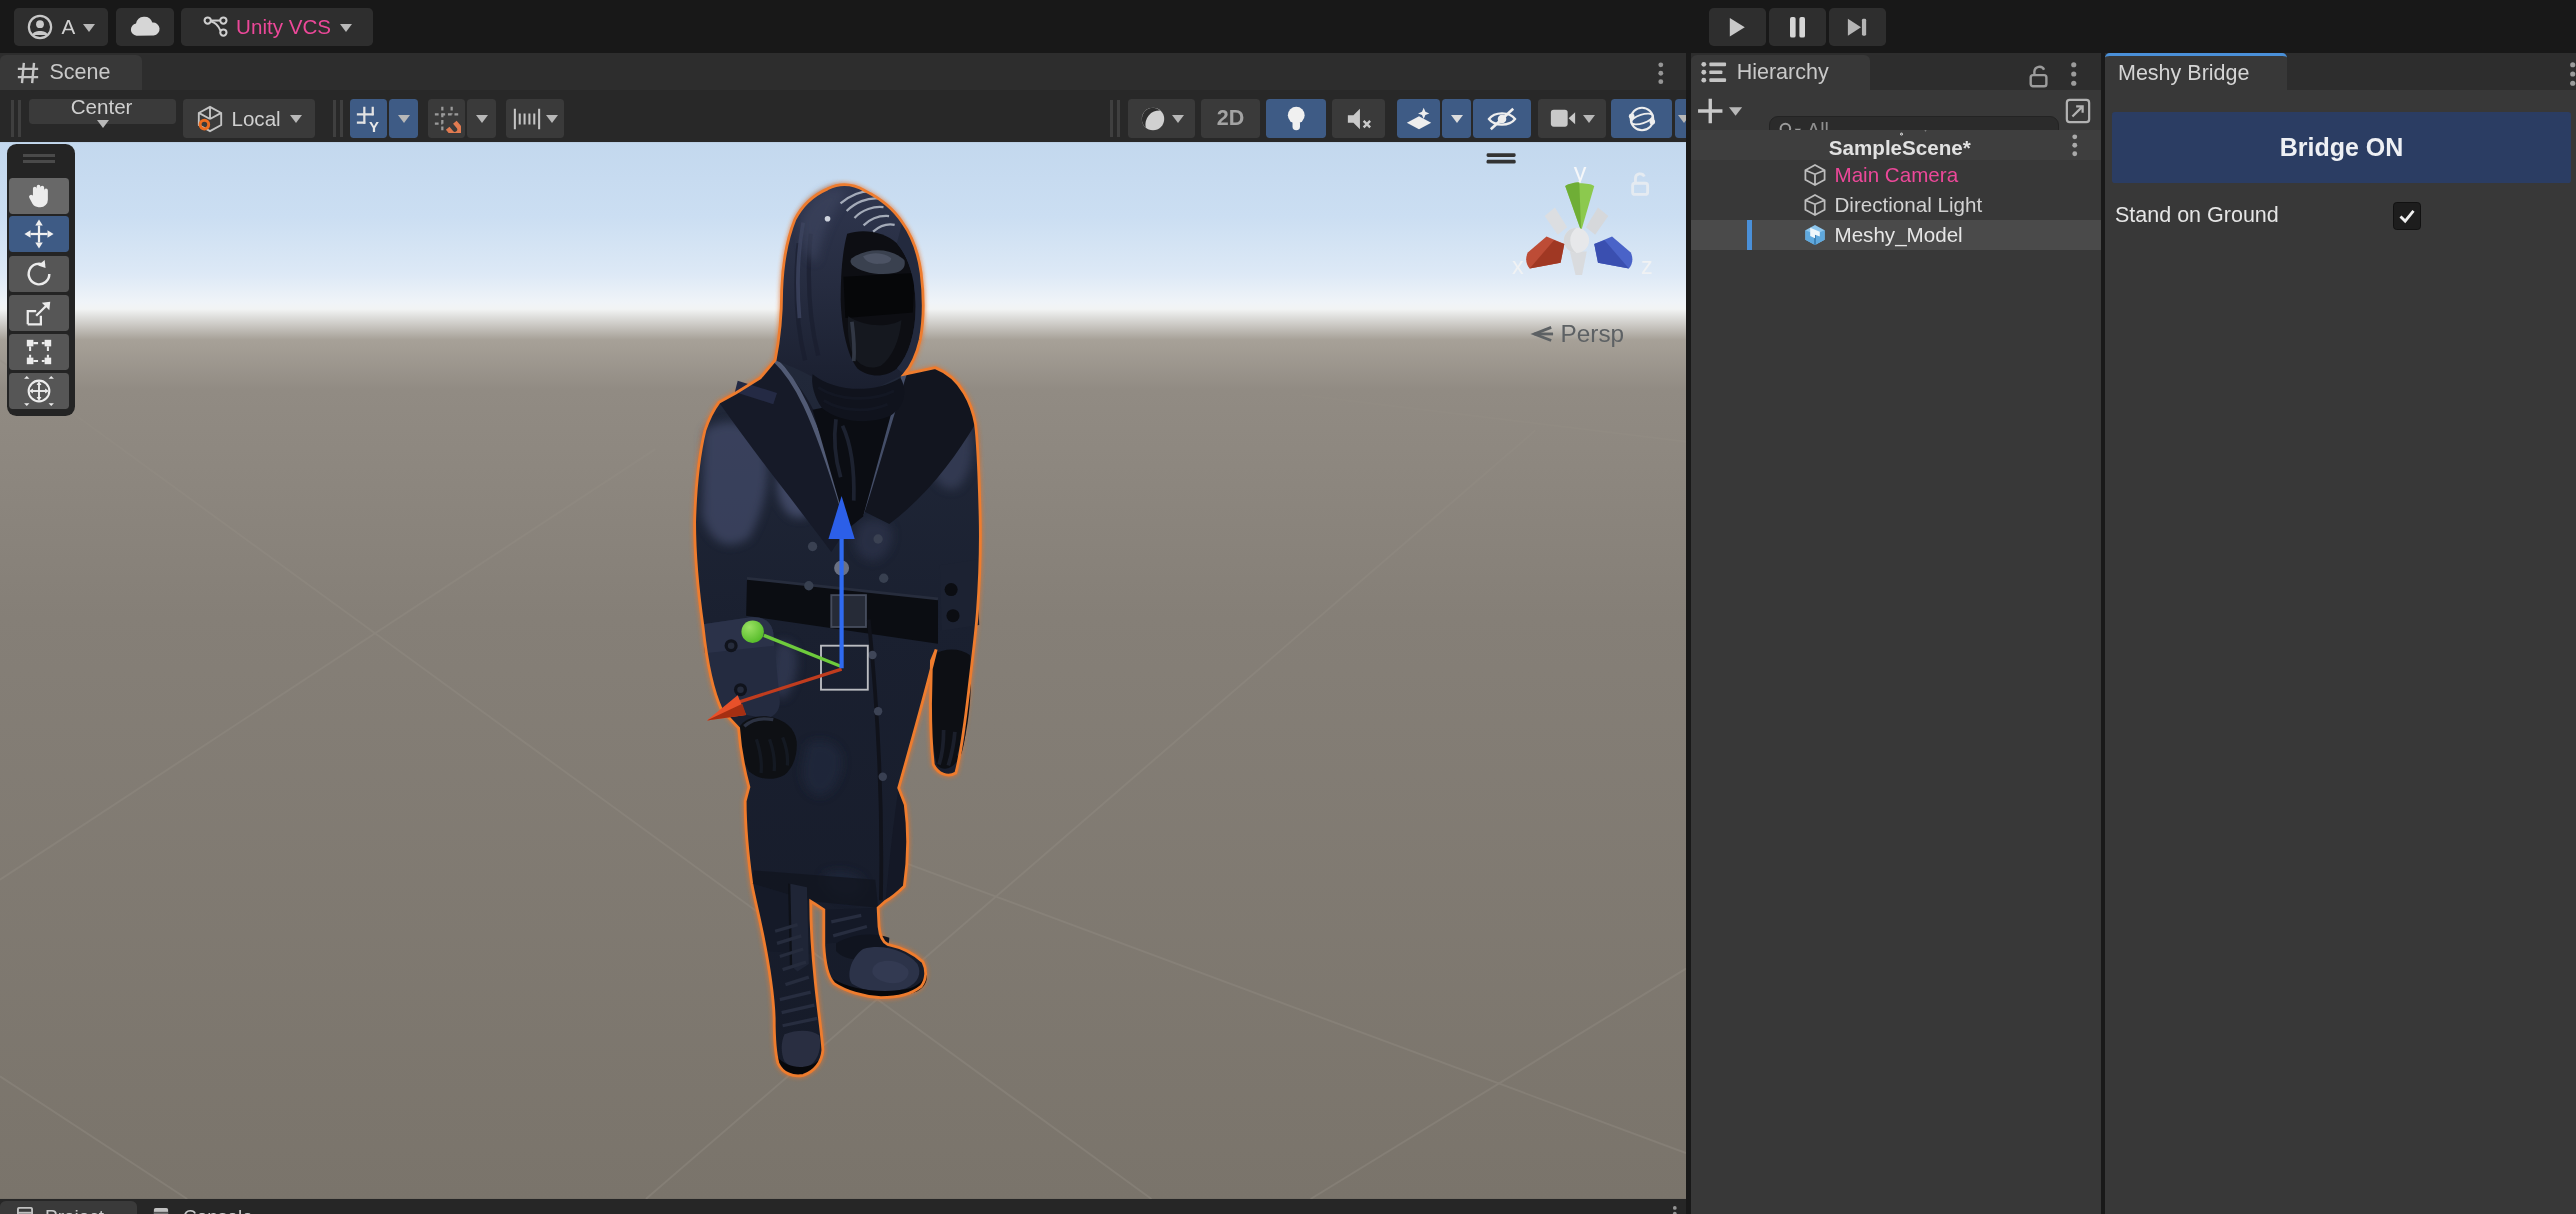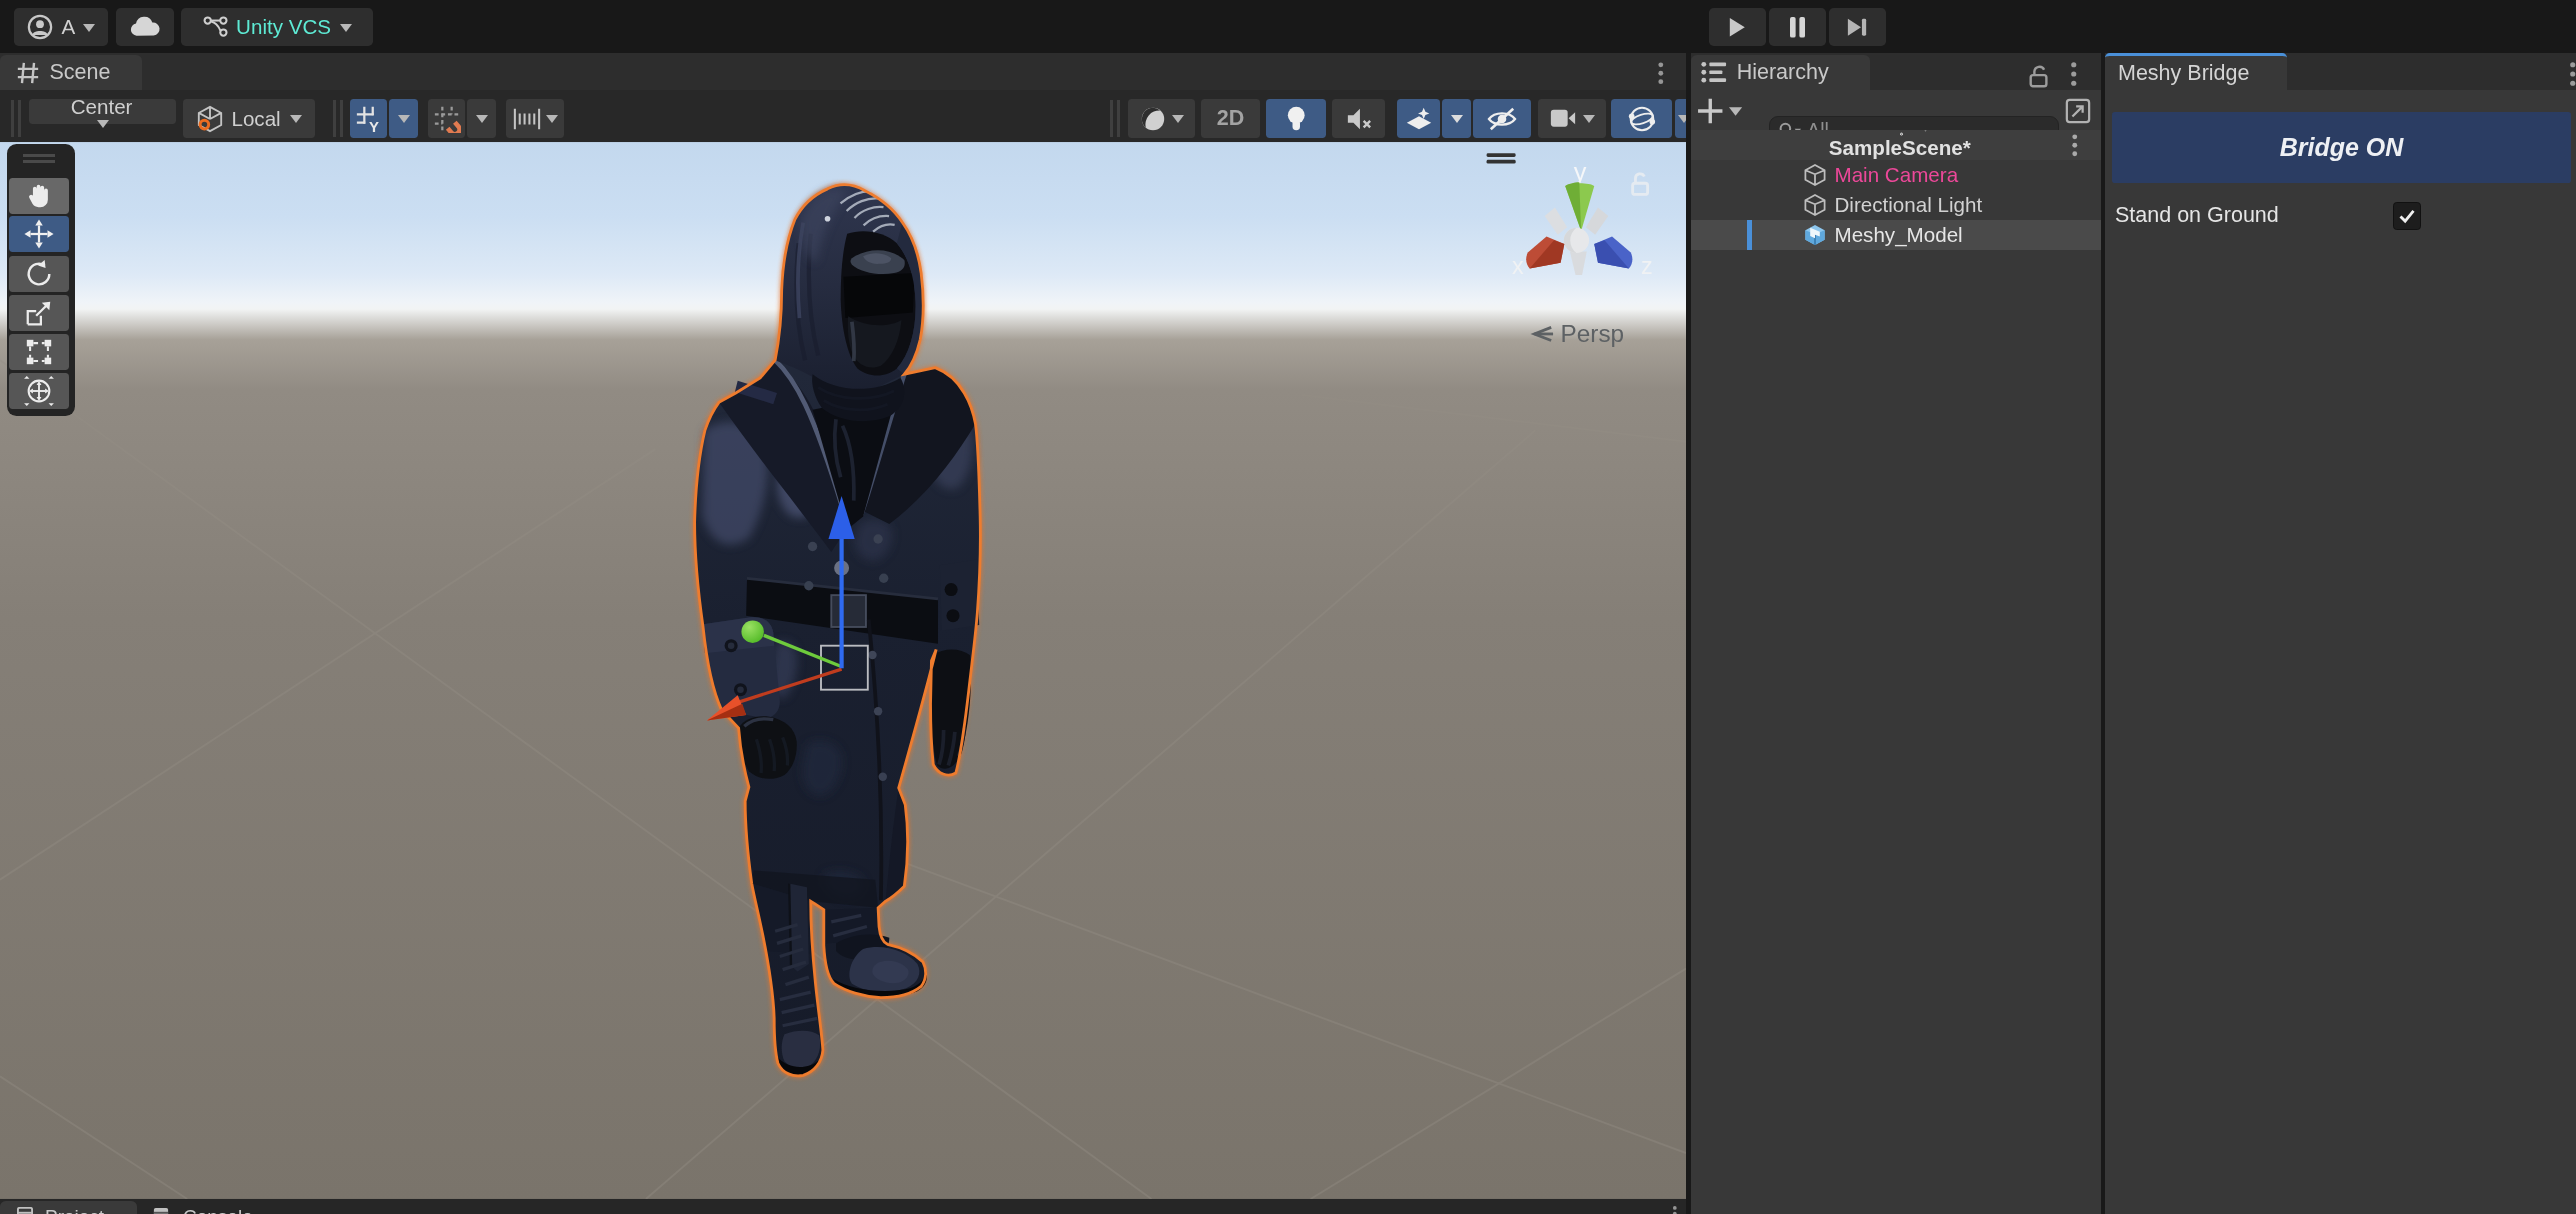--- a/index.html
+++ b/index.html
@@ -35,21 +35,21 @@
 <div class="abs btn" style="left:181px;top:8.4px;width:192px;height:38px;">
   <svg width="28" height="24" viewBox="0 0 30 26" style="margin-right:6.6px;">
     <g stroke="#cfcfcf" stroke-width="2.2" fill="none">
       <circle cx="6" cy="6" r="3.4"></circle>
       <circle cx="23" cy="6" r="3.4"></circle>
       <circle cx="23" cy="19" r="3.4"></circle>
       <path d="M9.3 6.8 C14 8.5 17 10 19.8 17"></path>
       <path d="M9.4 6 L19.5 6"></path>
     </g>
   </svg>
-  <span style="color:#5eead4;font-size:20.6px;margin-right:9.4px;">Unity VCS</span>
+  <span style="color:#ec4899;font-size:20.6px;margin-right:9.4px;">Unity VCS</span>
   <div class="caret" style="margin-top:1.9px;"></div>
 </div>
 
 <div class="abs btn" style="left:1709px;top:8.4px;width:57px;height:38px;">
   <svg width="20.6" height="22.5" viewBox="0 0 22 24">
       <path d="M3 2 L19 12 L3 22 Z" fill="#c9c9c9"></path>
     </svg>
 </div>
 <div class="abs btn" style="left:1769px;top:8.4px;width:57px;height:38px;">
   <svg width="19" height="22.5" viewBox="0 0 20 24">
@@ -603,21 +603,21 @@
 <div class="abs" style="left:2105px;top:53px;width:182px;height:37px;background:#383838;border-radius:4.7px 4.7px 0 0;border-top:3.7px solid #4a90d9;box-sizing:border-box;display:flex;align-items:center;">
   <span style="color:#d5d5d5;font-size:21.5px;margin-left:13px;">Meshy Bridge</span>
 </div>
 <svg class="abs" style="left:2569px;top:62px;" width="7.5" height="24" viewBox="0 0 8 26">
   <circle cx="4" cy="3" r="2.8" fill="#9c9c9c"></circle>
     <circle cx="4" cy="13" r="2.8" fill="#9c9c9c"></circle>
     <circle cx="4" cy="23" r="2.8" fill="#9c9c9c"></circle>
 </svg>
 
 <div class="abs" style="left:2112px;top:112px;width:459px;height:71px;background:#2b3d63;border-radius:2.8px;display:flex;align-items:center;justify-content:center;">
-  <span style="color:#eef0f4;font-size:25px;font-weight:bold;font-style:italic;">Bridge ON</span>
+  <span style="color:#eef0f4;font-size:25px;font-weight:bold;">Bridge ON</span>
 </div>
 <span class="abs" style="left:2115px;top:203px;color:#e5e5e5;font-size:21.5px;">Stand on Ground</span>
 <div class="abs" style="left:2393px;top:202px;width:28px;height:28px;background:#1d1d1d;border:0.9px solid #111;border-radius:3.7px;box-sizing:border-box;">
   <svg width="26" height="26" viewBox="0 0 28 28">
       <path d="M7 14.5 L12 19.5 L21 8.5" fill="none" stroke="#efefef" stroke-width="3"></path>
     </svg>
 </div>
 
 <div class="abs" style="left:0;top:1199px;width:1686px;height:16px;background:#262626;"></div>
 <div class="abs" style="left:0;top:1201px;width:137px;height:14px;background:#3a3a3a;border-radius:5.6px 5.6px 0 0;"></div>

